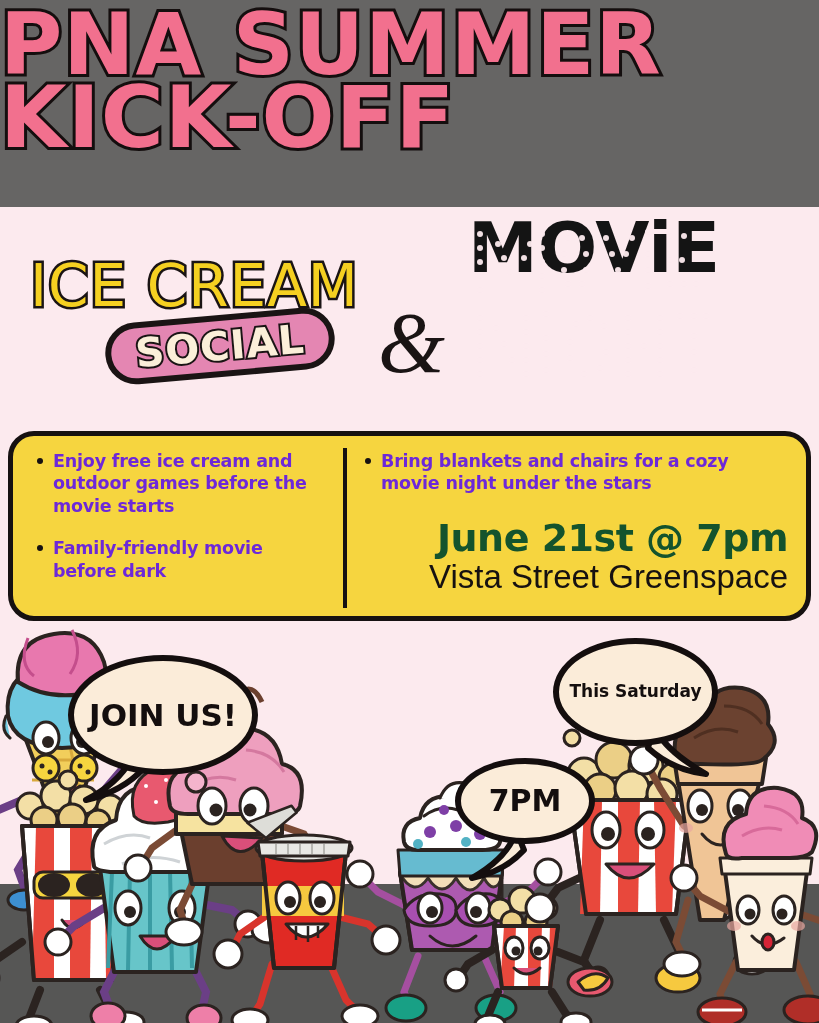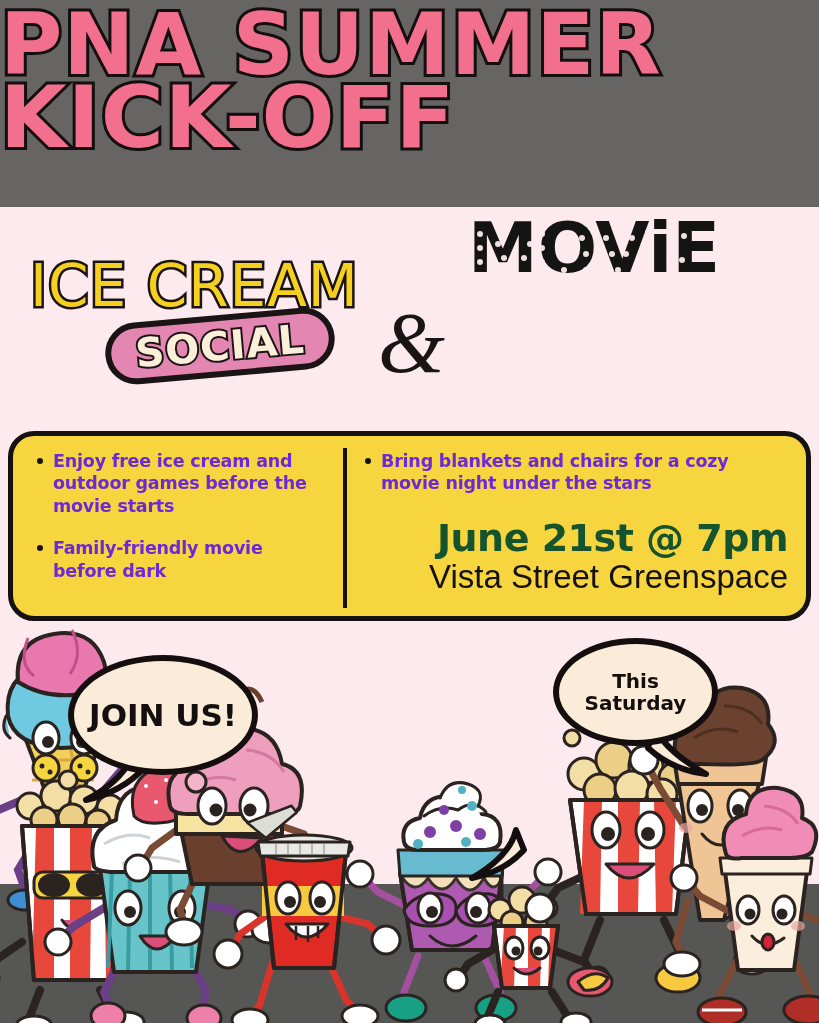--- a/index.html
+++ b/index.html
@@ -252,21 +252,21 @@
   #bubble-join span { font-size: 31px; }
   #bubble-7pm {
     left: 455px; top: 758px;
     width: 140px; height: 86px;
   }
   #bubble-7pm span { font-size: 30px; }
   #bubble-sat {
     left: 553px; top: 638px;
     width: 165px; height: 108px;
   }
-  #bubble-sat span { font-size: 20px; }
+  #bubble-sat span { font-size: 17px; }
 
   
   .char-layer {
     position: absolute;
     left: 0; top: 620px;
     width: 819px;
     height: 403px;
     z-index: 10;
   }
   .char-layer svg { display: block; }
@@ -702,20 +702,23 @@
   <svg class="bubble-tail" style="left:78px; top:740px; width:80px; height:70px;" viewBox="0 0 80 70">
     <path d="M58 6 Q50 38 8 60 Q44 52 66 28 Z" fill="#FBECD9" stroke="#140e0e" stroke-width="6" stroke-linejoin="round"></path>
   </svg>
   <div class="bubble" id="bubble-join">
     <span>JOIN US!</span>
   </div>
 
   <svg class="bubble-tail" style="left:466px; top:826px; width:70px; height:60px;" viewBox="0 0 70 60">
     <path d="M50 4 Q44 30 6 52 Q38 46 58 24 Z" fill="#FBECD9" stroke="#140e0e" stroke-width="6" stroke-linejoin="round"></path>
   </svg>
+  <div class="bubble" id="bubble-7pm">
+    <span>7PM</span>
+  </div>
 
   <svg class="bubble-tail" style="left:640px; top:722px; width:80px; height:62px;" viewBox="0 0 80 62">
     <path d="M14 4 Q24 28 66 52 Q32 48 8 26 Z" fill="#FBECD9" stroke="#140e0e" stroke-width="6" stroke-linejoin="round"></path>
   </svg>
   <div class="bubble" id="bubble-sat">
     <span>This Saturday</span>
   </div>
 
 </div>
 

